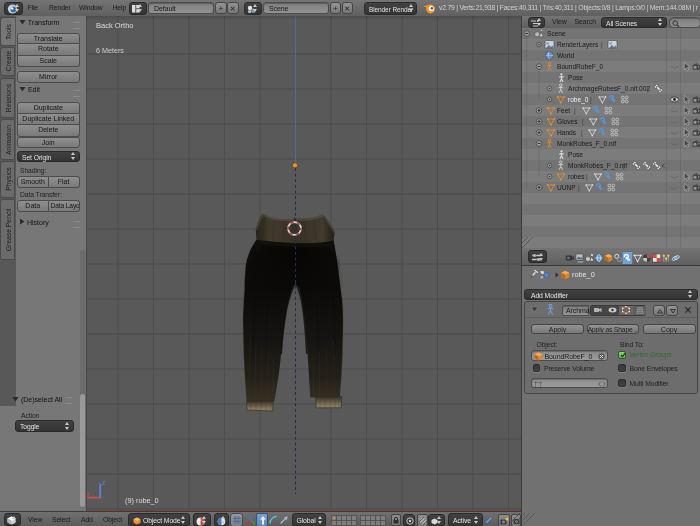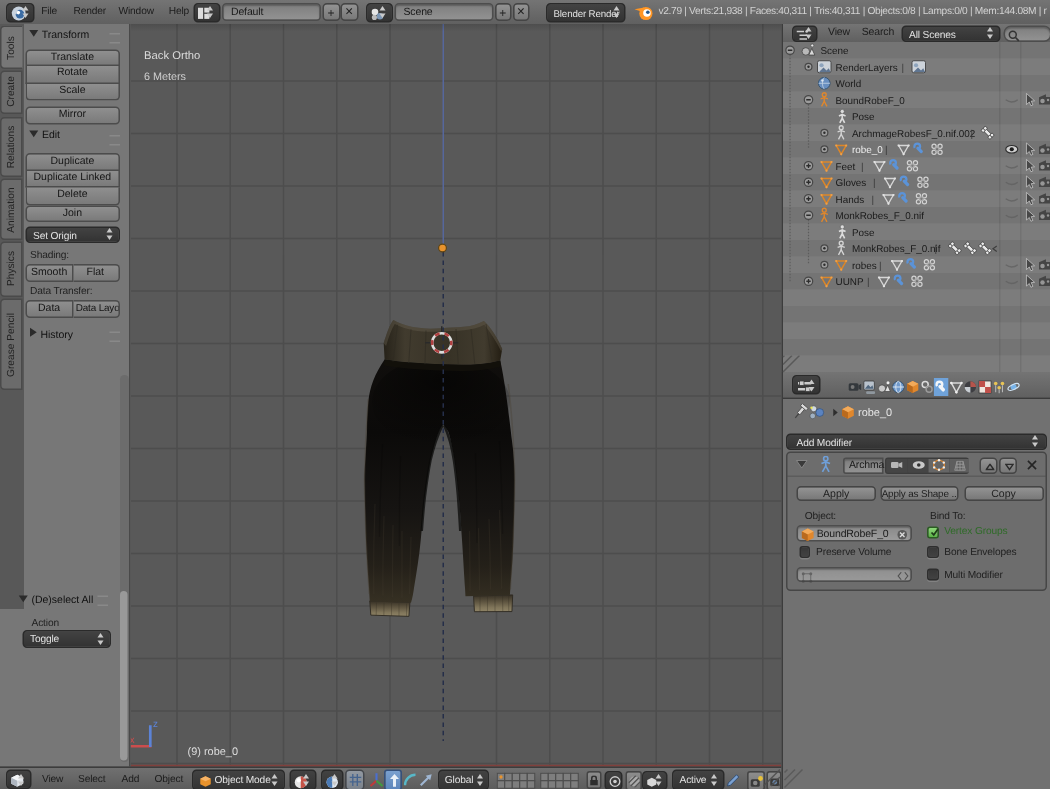--- a/index.html
+++ b/index.html
@@ -217,21 +217,21 @@
       <line x1="-11" y1="0" x2="-7" y2="0" stroke="#2a2a2a" stroke-width="1"></line>
       <line x1="7" y1="0" x2="11" y2="0" stroke="#2a2a2a" stroke-width="1"></line>
       <circle cx="0" cy="0" r="6.4" fill="none" stroke="#dcdcdc" stroke-width="1.7"></circle>
       <circle cx="0" cy="0" r="6.4" fill="none" stroke="#b04040" stroke-width="1.7" stroke-dasharray="3.35,3.35" stroke-dashoffset="1.65"></circle>
     </g>
 
     <line x1="0" y1="494.8" x2="434" y2="494.8" stroke="#81403c" stroke-width="1.8"></line>
   </svg>
   <div class="abs" style="left:87px;top:0;width:434px;height:5px;background:linear-gradient(rgba(0,0,0,0.13),rgba(0,0,0,0))"></div>
 
-  <div class="abs" style="left:96px;top:16px;font-size:7.5px;color:#dcdcdc">Back Ortho</div>
+  <div class="abs" style="left:96px;top:5px;font-size:7.5px;color:#dcdcdc">Back Ortho</div>
   <div class="abs" style="left:96px;top:29.5px;font-size:7.2px;color:#cfcfcf">6 Meters</div>
   <div class="abs" style="left:125px;top:480px;font-size:7.3px;color:#dcdcdc">(9) robe_0</div>
 
   <svg class="abs" style="left:85px;top:462px" width="26" height="26" viewBox="0 0 26 26">
     <line x1="2" y1="19.5" x2="16" y2="19.5" stroke="#cc4d4d" stroke-width="1.8"></line>
     <line x1="15.2" y1="5.5" x2="15.2" y2="20" stroke="#5c83d6" stroke-width="1.8"></line>
     <text x="1.5" y="17.5" font-size="6.5" fill="#cc4d4d" font-family="Liberation Sans">x</text>
     <text x="17" y="6.5" font-size="6.5" fill="#5c83d6" font-family="Liberation Sans">z</text>
   </svg>
 

